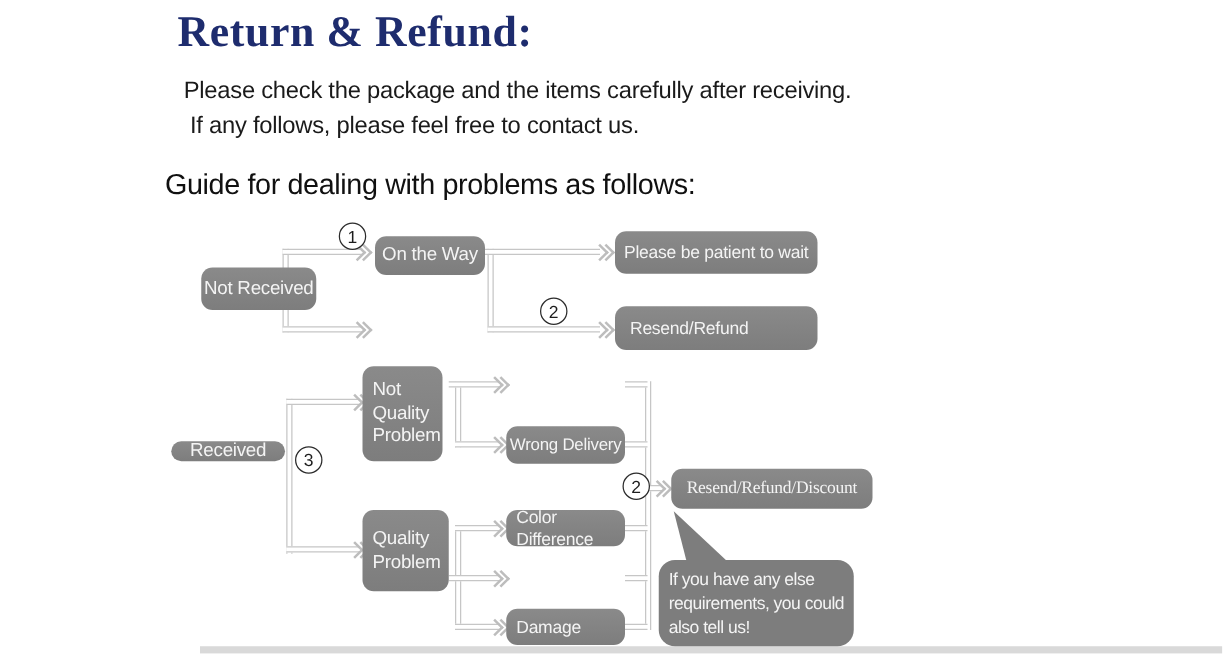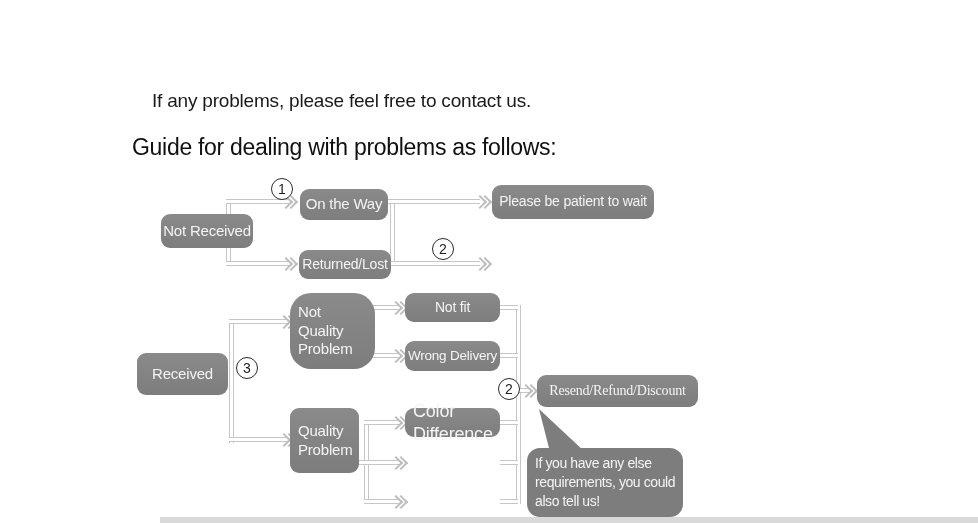--- a/index.html
+++ b/index.html
@@ -72,21 +72,23 @@
   .bottom-bar{
     position:absolute;left:160px;top:517px;width:818px;height:6px;
     background:var(--bottom-bar);
   }
 </style>
 </head>
 <body>
 
 <div id="stage">
 
-  <div class="note note2">If any problems, please feel free to contact us.</div>
+  <div class="title">Return &amp; Refund:</div>
+  <div class="note note1">Please check the package and the items carefully after receiving.</div>
+  <div class="note note2">If any follows, please feel free to contact us.</div>
   <div class="guide">Guide for dealing with problems as follows:</div>
 
   <div class="vline" style="left:226px;top:199px;height:67px;"></div>
   <div class="hline" style="left:226px;top:199px;width:64px;"></div>
   <div class="hline" style="left:226px;top:261px;width:64px;"></div>
   <div class="arrow" style="left:281px;top:195px;"></div>
   <div class="arrow" style="left:281px;top:257px;"></div>
   <div class="vline" style="left:390px;top:199px;height:67px;"></div>
   <div class="hline" style="left:388px;top:199px;width:92px;"></div>
   <div class="hline" style="left:390px;top:261px;width:90px;"></div>
@@ -95,21 +97,21 @@
   <div class="badge" style="left:271px;top:178px;">
       <span>1</span>
     </div>
   <div class="badge" style="left:432px;top:238px;">
       <span>2</span>
     </div>
 
   <div class="box" style="left:133px;top:214px;width:92px;height:34px;font-size:15px;margin-left:28px;">Not Received</div>
   <div class="box" style="left:300px;top:189px;width:88px;height:31px;font-size:15px;">On the Way</div>
   <div class="box" style="left:492px;top:185px;width:162px;height:34px;">Please be patient to wait</div>
-  <div class="box" style="left:299px;top:250px;width:92px;height:29px;">Returned/Lost</div>
+  <div class="box" style="left:492px;top:245px;width:162px;height:35px;justify-content:flex-start;padding-left:12px;">Resend/Refund</div>
 
   <div class="vline" style="left:229px;top:319px;height:124px;"></div>
   <div class="hline" style="left:229px;top:319px;width:59px;"></div>
   <div class="hline" style="left:229px;top:437px;width:59px;"></div>
   <div class="arrow" style="left:279px;top:315px;"></div>
   <div class="arrow" style="left:279px;top:433px;"></div>
   <div class="badge" style="left:236px;top:357px;">
       <span>3</span>
     </div>
 
@@ -132,29 +134,29 @@
   <div class="hline" style="left:500px;top:353px;width:18px;"></div>
   <div class="hline" style="left:500px;top:420px;width:18px;"></div>
   <div class="hline" style="left:500px;top:460px;width:18px;"></div>
   <div class="hline" style="left:500px;top:499px;width:18px;"></div>
   <div class="hline" style="left:516px;top:388px;width:14px;"></div>
   <div class="arrow" style="left:521px;top:384px;"></div>
   <div class="badge" style="left:498px;top:378px;">
       <span>2</span>
     </div>
 
-  <div class="box" style="left:137px;top:353px;width:91px;height:42px;font-size:15px;">Received</div>
-  <div class="box align-left" style="left:290px;top:293px;width:85px;height:76px;font-size:15px;border-radius:21px;">Not
+  <div class="box" style="left:137px;top:353px;width:91px;height:16px;font-size:15px;">Received</div>
+  <div class="box align-left" style="left:290px;top:293px;width:64px;height:76px;font-size:15px;">Not
 Quality
 Problem</div>
   <div class="box align-left" style="left:290px;top:408px;width:69px;height:65px;font-size:15px;">Quality
 Problem</div>
-  <div class="box" style="left:405px;top:293px;width:95px;height:29px;">Not fit</div>
   <div class="box" style="left:405px;top:341px;width:95px;height:30px;font-size:13.5px;">Wrong Delivery</div>
-  <div class="box align-left" style="left:405px;top:408px;width:95px;height:29px;font-size:18px;">Color Difference</div>
+  <div class="box align-left" style="left:405px;top:408px;width:95px;height:29px;font-size:14px;">Color Difference</div>
+  <div class="box align-left" style="left:405px;top:487px;width:95px;height:29px;">Damage</div>
   <div class="box" style="left:537px;top:375px;width:161px;height:32px;font-family:Liberation Serif, serif;">Resend/Refund/Discount</div>
 
   <svg class="bubble-tail" width="80" height="55" viewBox="0 0 80 55">
     <polygon points="14,7 60,50 25,50" fill="#7d7d7d"></polygon>
   </svg>
   <div class="bubble">If you have any else
 requirements, you could
 also tell us!</div>
 
   <div class="bottom-bar"></div>

